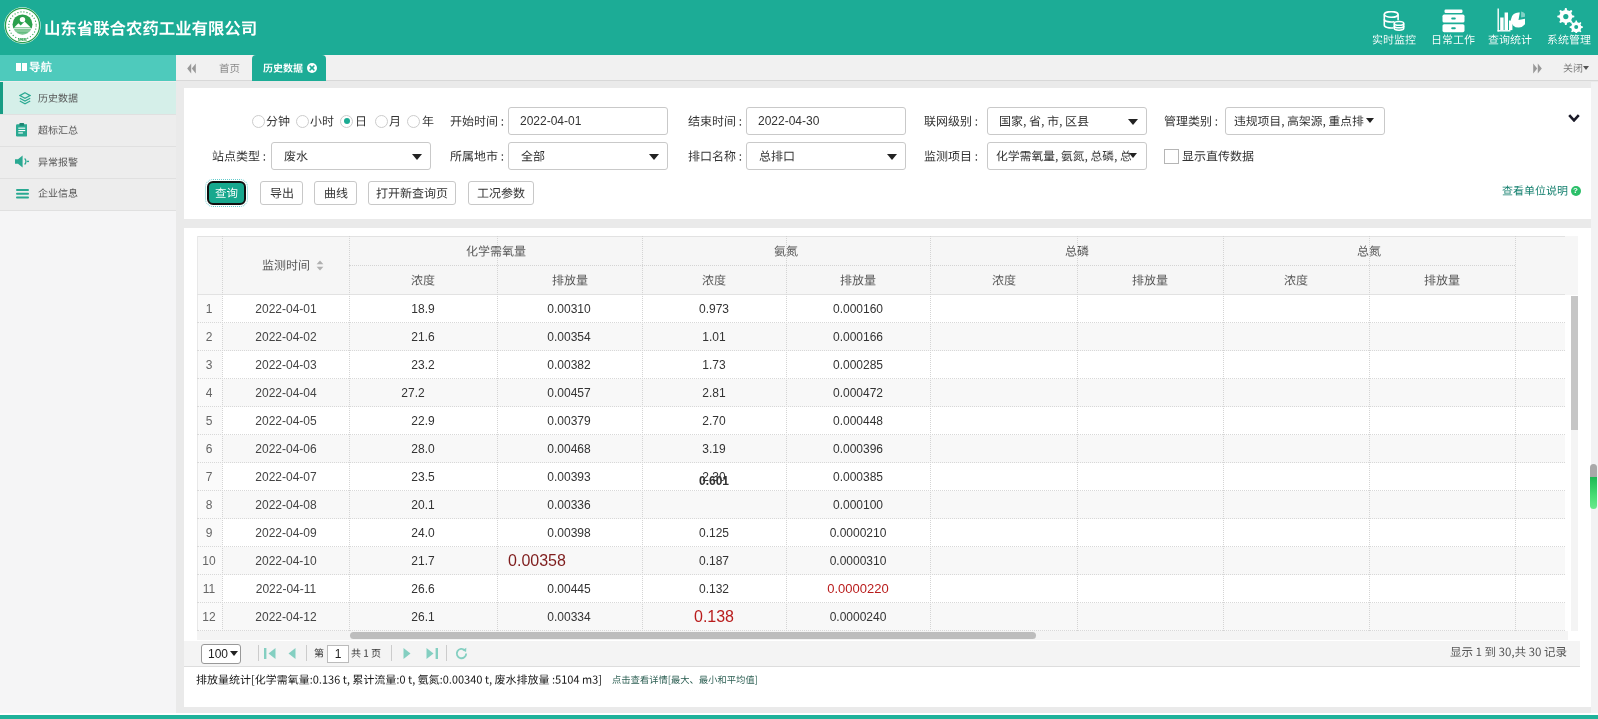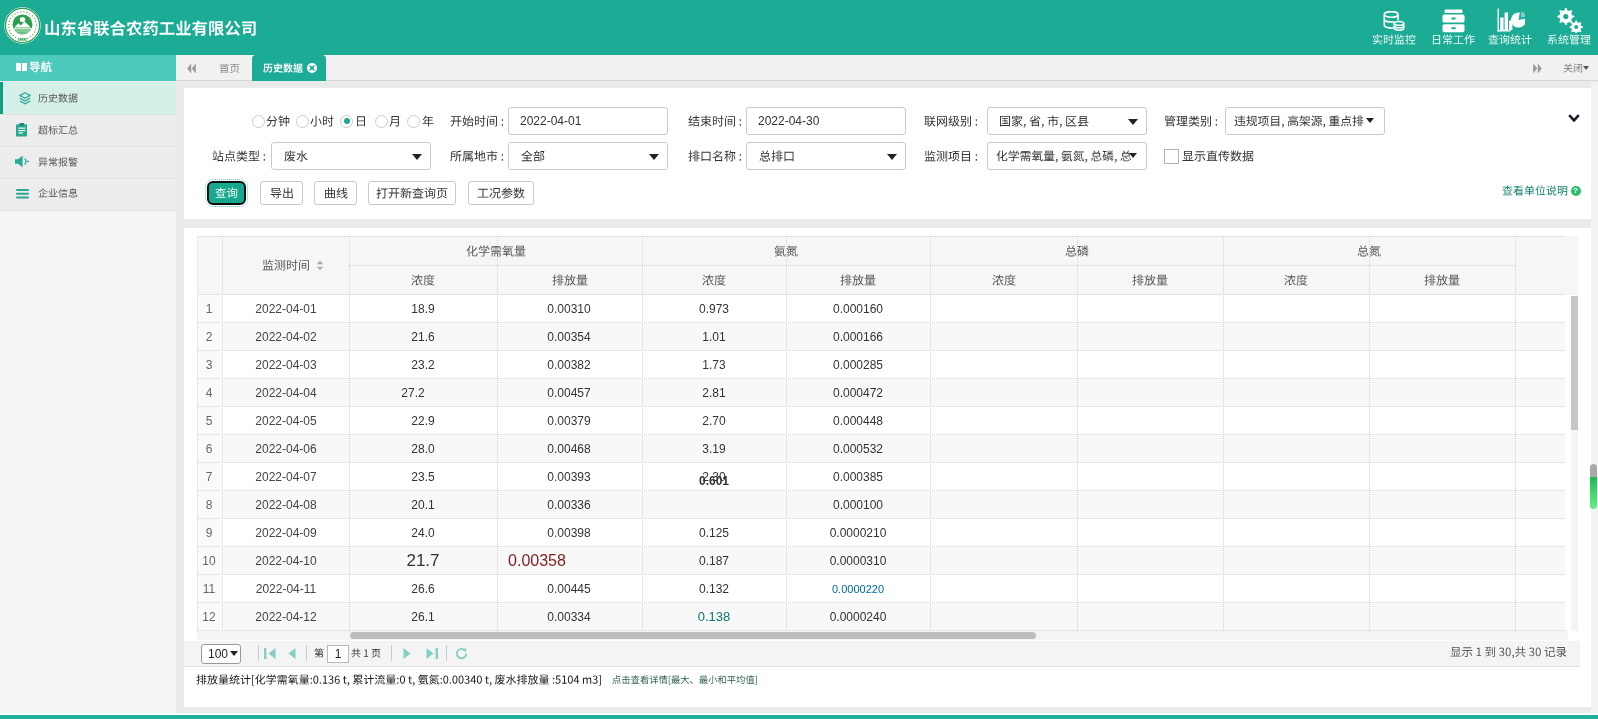--- a/index.html
+++ b/index.html
@@ -885,56 +885,56 @@
 <div style="position:absolute;left:286px;transform:translateX(-50%);top:412.0px;font-size:12px;color:#444;font-weight:400;white-space:nowrap;line-height:18px;">2022-04-05</div>
 <div style="position:absolute;left:423px;transform:translateX(-50%);top:412.0px;font-size:12px;color:#333333;font-weight:400;white-space:nowrap;line-height:18px;">22.9</div>
 <div style="position:absolute;left:569px;transform:translateX(-50%);top:412.0px;font-size:12px;color:#333333;font-weight:400;white-space:nowrap;line-height:18px;">0.00379</div>
 <div style="position:absolute;left:714px;transform:translateX(-50%);top:412.0px;font-size:12px;color:#333333;font-weight:400;white-space:nowrap;line-height:18px;">2.70</div>
 <div style="position:absolute;left:858px;transform:translateX(-50%);top:412.0px;font-size:12px;color:#333333;font-weight:400;white-space:nowrap;line-height:18px;">0.000448</div>
 <div style="position:absolute;left:209px;transform:translateX(-50%);top:440.0px;font-size:12px;color:#666;font-weight:400;white-space:nowrap;line-height:18px;">6</div>
 <div style="position:absolute;left:286px;transform:translateX(-50%);top:440.0px;font-size:12px;color:#444;font-weight:400;white-space:nowrap;line-height:18px;">2022-04-06</div>
 <div style="position:absolute;left:423px;transform:translateX(-50%);top:440.0px;font-size:12px;color:#333333;font-weight:400;white-space:nowrap;line-height:18px;">28.0</div>
 <div style="position:absolute;left:569px;transform:translateX(-50%);top:440.0px;font-size:12px;color:#333333;font-weight:400;white-space:nowrap;line-height:18px;">0.00468</div>
 <div style="position:absolute;left:714px;transform:translateX(-50%);top:440.0px;font-size:12px;color:#333333;font-weight:400;white-space:nowrap;line-height:18px;">3.19</div>
-<div style="position:absolute;left:858px;transform:translateX(-50%);top:440.0px;font-size:12px;color:#333333;font-weight:400;white-space:nowrap;line-height:18px;">0.000532</div>
+<div style="position:absolute;left:858px;transform:translateX(-50%);top:440.0px;font-size:12px;color:#333333;font-weight:400;white-space:nowrap;line-height:18px;">0.000396</div>
 <div style="position:absolute;left:209px;transform:translateX(-50%);top:468.0px;font-size:12px;color:#666;font-weight:400;white-space:nowrap;line-height:18px;">7</div>
 <div style="position:absolute;left:286px;transform:translateX(-50%);top:468.0px;font-size:12px;color:#444;font-weight:400;white-space:nowrap;line-height:18px;">2022-04-07</div>
 <div style="position:absolute;left:423px;transform:translateX(-50%);top:468.0px;font-size:12px;color:#333333;font-weight:400;white-space:nowrap;line-height:18px;">23.5</div>
 <div style="position:absolute;left:569px;transform:translateX(-50%);top:468.0px;font-size:12px;color:#333333;font-weight:400;white-space:nowrap;line-height:18px;">0.00393</div>
 <div style="position:absolute;left:714px;transform:translateX(-50%);top:468.0px;font-size:12px;color:#333333;font-weight:400;white-space:nowrap;line-height:18px;">2.30</div>
 <div style="position:absolute;left:858px;transform:translateX(-50%);top:468.0px;font-size:12px;color:#333333;font-weight:400;white-space:nowrap;line-height:18px;">0.000385</div>
 <div style="position:absolute;left:209px;transform:translateX(-50%);top:496.0px;font-size:12px;color:#666;font-weight:400;white-space:nowrap;line-height:18px;">8</div>
 <div style="position:absolute;left:286px;transform:translateX(-50%);top:496.0px;font-size:12px;color:#444;font-weight:400;white-space:nowrap;line-height:18px;">2022-04-08</div>
 <div style="position:absolute;left:423px;transform:translateX(-50%);top:496.0px;font-size:12px;color:#333333;font-weight:400;white-space:nowrap;line-height:18px;">20.1</div>
 <div style="position:absolute;left:569px;transform:translateX(-50%);top:496.0px;font-size:12px;color:#333333;font-weight:400;white-space:nowrap;line-height:18px;">0.00336</div>
 <div style="position:absolute;left:714px;transform:translateX(-50%);top:472px;font-size:12px;color:#333333;font-weight:700;white-space:nowrap;line-height:18px;">0.601</div>
 <div style="position:absolute;left:858px;transform:translateX(-50%);top:496.0px;font-size:12px;color:#333333;font-weight:400;white-space:nowrap;line-height:18px;">0.000100</div>
 <div style="position:absolute;left:209px;transform:translateX(-50%);top:524.0px;font-size:12px;color:#666;font-weight:400;white-space:nowrap;line-height:18px;">9</div>
 <div style="position:absolute;left:286px;transform:translateX(-50%);top:524.0px;font-size:12px;color:#444;font-weight:400;white-space:nowrap;line-height:18px;">2022-04-09</div>
 <div style="position:absolute;left:423px;transform:translateX(-50%);top:524.0px;font-size:12px;color:#333333;font-weight:400;white-space:nowrap;line-height:18px;">24.0</div>
 <div style="position:absolute;left:569px;transform:translateX(-50%);top:524.0px;font-size:12px;color:#333333;font-weight:400;white-space:nowrap;line-height:18px;">0.00398</div>
 <div style="position:absolute;left:714px;transform:translateX(-50%);top:524.0px;font-size:12px;color:#333333;font-weight:400;white-space:nowrap;line-height:18px;">0.125</div>
 <div style="position:absolute;left:858px;transform:translateX(-50%);top:524.0px;font-size:12px;color:#333333;font-weight:400;white-space:nowrap;line-height:18px;">0.0000210</div>
 <div style="position:absolute;left:209px;transform:translateX(-50%);top:552.0px;font-size:12px;color:#666;font-weight:400;white-space:nowrap;line-height:18px;">10</div>
 <div style="position:absolute;left:286px;transform:translateX(-50%);top:552.0px;font-size:12px;color:#444;font-weight:400;white-space:nowrap;line-height:18px;">2022-04-10</div>
-<div style="position:absolute;left:423px;transform:translateX(-50%);top:552.0px;font-size:17px;color:#333333;font-weight:400;white-space:nowrap;line-height:18px;">21.7</div>
+<div style="position:absolute;left:423px;transform:translateX(-50%);top:552.0px;font-size:12px;color:#333333;font-weight:400;white-space:nowrap;line-height:18px;">21.7</div>
 <div style="position:absolute;left:537px;transform:translateX(-50%);top:552.0px;font-size:16px;color:#7f1d1d;font-weight:400;white-space:nowrap;line-height:18px;">0.00358</div>
 <div style="position:absolute;left:714px;transform:translateX(-50%);top:552.0px;font-size:12px;color:#333333;font-weight:400;white-space:nowrap;line-height:18px;">0.187</div>
 <div style="position:absolute;left:858px;transform:translateX(-50%);top:552.0px;font-size:12px;color:#333333;font-weight:400;white-space:nowrap;line-height:18px;">0.0000310</div>
 <div style="position:absolute;left:209px;transform:translateX(-50%);top:580.0px;font-size:12px;color:#666;font-weight:400;white-space:nowrap;line-height:18px;">11</div>
 <div style="position:absolute;left:286px;transform:translateX(-50%);top:580.0px;font-size:12px;color:#444;font-weight:400;white-space:nowrap;line-height:18px;">2022-04-11</div>
 <div style="position:absolute;left:423px;transform:translateX(-50%);top:580.0px;font-size:12px;color:#333333;font-weight:400;white-space:nowrap;line-height:18px;">26.6</div>
 <div style="position:absolute;left:569px;transform:translateX(-50%);top:580.0px;font-size:12px;color:#333333;font-weight:400;white-space:nowrap;line-height:18px;">0.00445</div>
 <div style="position:absolute;left:714px;transform:translateX(-50%);top:580.0px;font-size:12px;color:#333333;font-weight:400;white-space:nowrap;line-height:18px;">0.132</div>
-<div style="position:absolute;left:858px;transform:translateX(-50%);top:580.0px;font-size:11px;color:#0369a1;font-weight:400;white-space:nowrap;line-height:18px;">0.0000220</div>
+<div style="position:absolute;left:858px;transform:translateX(-50%);top:580.0px;font-size:13px;color:#b91c1c;font-weight:400;white-space:nowrap;line-height:18px;">0.0000220</div>
 <div style="position:absolute;left:209px;transform:translateX(-50%);top:608.0px;font-size:12px;color:#666;font-weight:400;white-space:nowrap;line-height:18px;">12</div>
 <div style="position:absolute;left:286px;transform:translateX(-50%);top:608.0px;font-size:12px;color:#444;font-weight:400;white-space:nowrap;line-height:18px;">2022-04-12</div>
 <div style="position:absolute;left:423px;transform:translateX(-50%);top:608.0px;font-size:12px;color:#333333;font-weight:400;white-space:nowrap;line-height:18px;">26.1</div>
 <div style="position:absolute;left:569px;transform:translateX(-50%);top:608.0px;font-size:12px;color:#333333;font-weight:400;white-space:nowrap;line-height:18px;">0.00334</div>
-<div style="position:absolute;left:714px;transform:translateX(-50%);top:608.0px;font-size:13px;color:#0f766e;font-weight:400;white-space:nowrap;line-height:18px;">0.138</div>
+<div style="position:absolute;left:714px;transform:translateX(-50%);top:608.0px;font-size:16px;color:#b91c1c;font-weight:400;white-space:nowrap;line-height:18px;">0.138</div>
 <div style="position:absolute;left:858px;transform:translateX(-50%);top:608.0px;font-size:12px;color:#333333;font-weight:400;white-space:nowrap;line-height:18px;">0.0000240</div>
 <div style="position:absolute;left:197px;top:631px;width:1371px;height:9px;background:#f4f4f4"></div>
 <div style="position:absolute;left:350px;top:632px;width:686px;height:7px;background:#bdbdbd;border-radius:4px"></div>
 <div style="position:absolute;left:1571px;top:296px;width:7px;height:335px;background:#f4f4f4"></div>
 <div style="position:absolute;left:1571px;top:296px;width:7px;height:134px;background:#c6c6c6"></div>
 <div style="position:absolute;left:184px;top:641px;width:1396px;height:26px;background:#f4f4f4;border-bottom:1px solid #dddddd;box-sizing:border-box"></div>
 <div style="position:absolute;left:201px;top:644px;width:40px;height:20px;border:1px solid #999;border-radius:3px;box-sizing:border-box;background:#fff"></div>
 <div style="position:absolute;left:208px;top:644.5px;font-size:12px;color:#222;font-weight:400;white-space:nowrap;line-height:18px;">100</div>
 <div style="position:absolute;left:230px;top:651px;width:0;height:0;border:4px solid transparent;border-top:5px solid #222;"></div>
 <div style="position:absolute;left:258px;top:645px;width:1px;height:16px;background:#ccc"></div>

